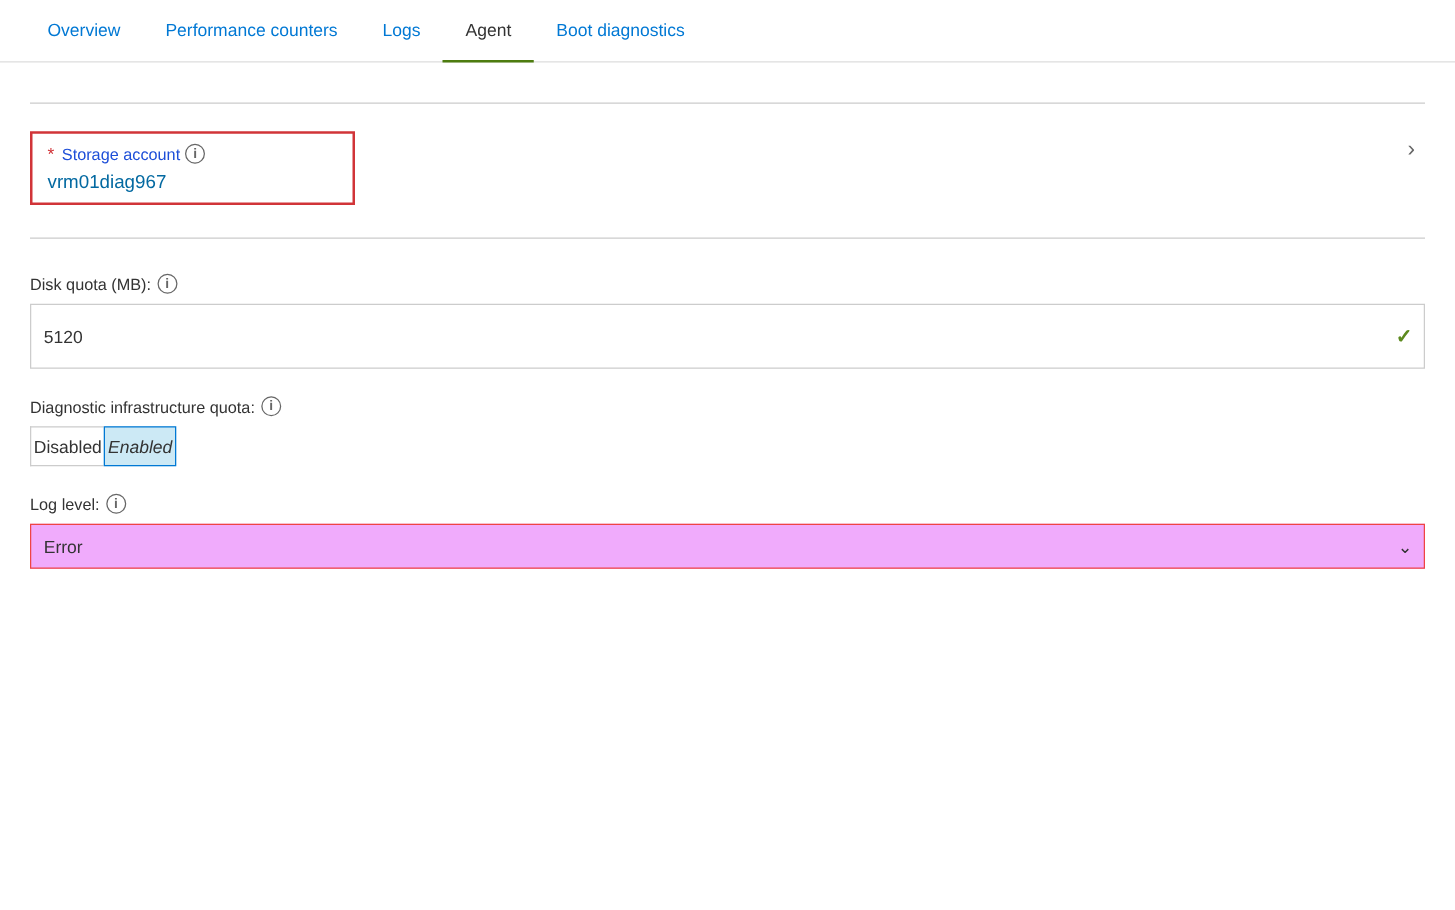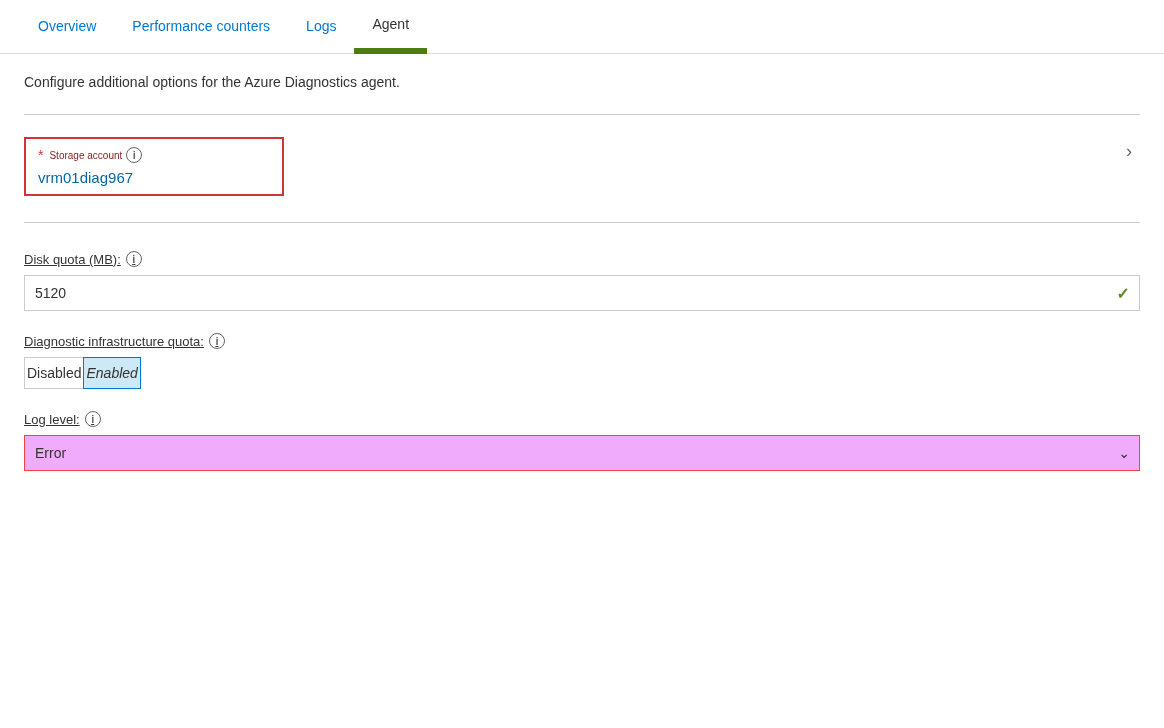--- a/index.html
+++ b/index.html
@@ -25,21 +25,21 @@
       cursor: pointer;
       color: #0078d4;
       font-size: 14px;
       white-space: nowrap;
       border-bottom: 2px solid transparent;
       margin-bottom: -1px;
       text-decoration: none;
     }
     .tab.active {
       color: #333;
-      border-bottom: 6px solid #4d7c0f;
+      border-bottom: 2px solid #4d7c0f;
       font-weight: 500;
     }
 
     
     .content {
       padding: 20px 24px;
     }
 
     .description {
       font-size: 14px;
@@ -75,22 +75,22 @@
       align-items: center;
       gap: 4px;
       margin-bottom: 6px;
     }
     .required-star {
       color: #d13438;
       font-size: 14px;
       margin-right: 2px;
     }
     .field-label {
-      font-size: 10px;
-      color: #7f1d1d;
+      font-size: 13px;
+      color: #1d4ed8;
     }
     .info-icon {
       display: inline-flex;
       align-items: center;
       justify-content: center;
       width: 16px;
       height: 16px;
       border-radius: 50%;
       border: 1px solid #666;
       color: #666;
@@ -119,30 +119,29 @@
     .form-field {
       margin-bottom: 22px;
     }
     .form-label {
       display: flex;
       align-items: center;
       gap: 5px;
       margin-bottom: 8px;
       font-size: 13px;
       color: #333;
-      text-decoration: underline;
     }
     .input-wrapper {
       position: relative;
       display: flex;
       align-items: center;
     }
     .text-input {
       width: 100%;
-      height: 36px;
+      height: 52px;
       padding: 0 36px 0 10px;
       border: 1px solid #ccc;
       font-size: 14px;
       color: #333;
       outline: none;
     }
     .check-icon {
       position: absolute;
       right: 10px;
       color: #5c8a1e;
@@ -201,25 +200,25 @@
     }
   </style>
 </head>
 <body>
 
 <nav class="tabs">
   <a class="tab">Overview</a>
   <a class="tab">Performance counters</a>
   <a class="tab">Logs</a>
   <a class="tab active">Agent</a>
+  <a class="tab">Boot diagnostics</a>
 </nav>
 
 <div class="content">
 
-  <p class="description">Configure additional options for the Azure Diagnostics agent.</p>
 
   <hr class="divider">
 
   <div class="storage-row">
     <div class="storage-left">
       <div class="storage-section">
         <div class="storage-label-row">
           <span class="required-star">*</span>
           <span class="field-label">Storage account</span>
           <span class="info-icon">i</span>

